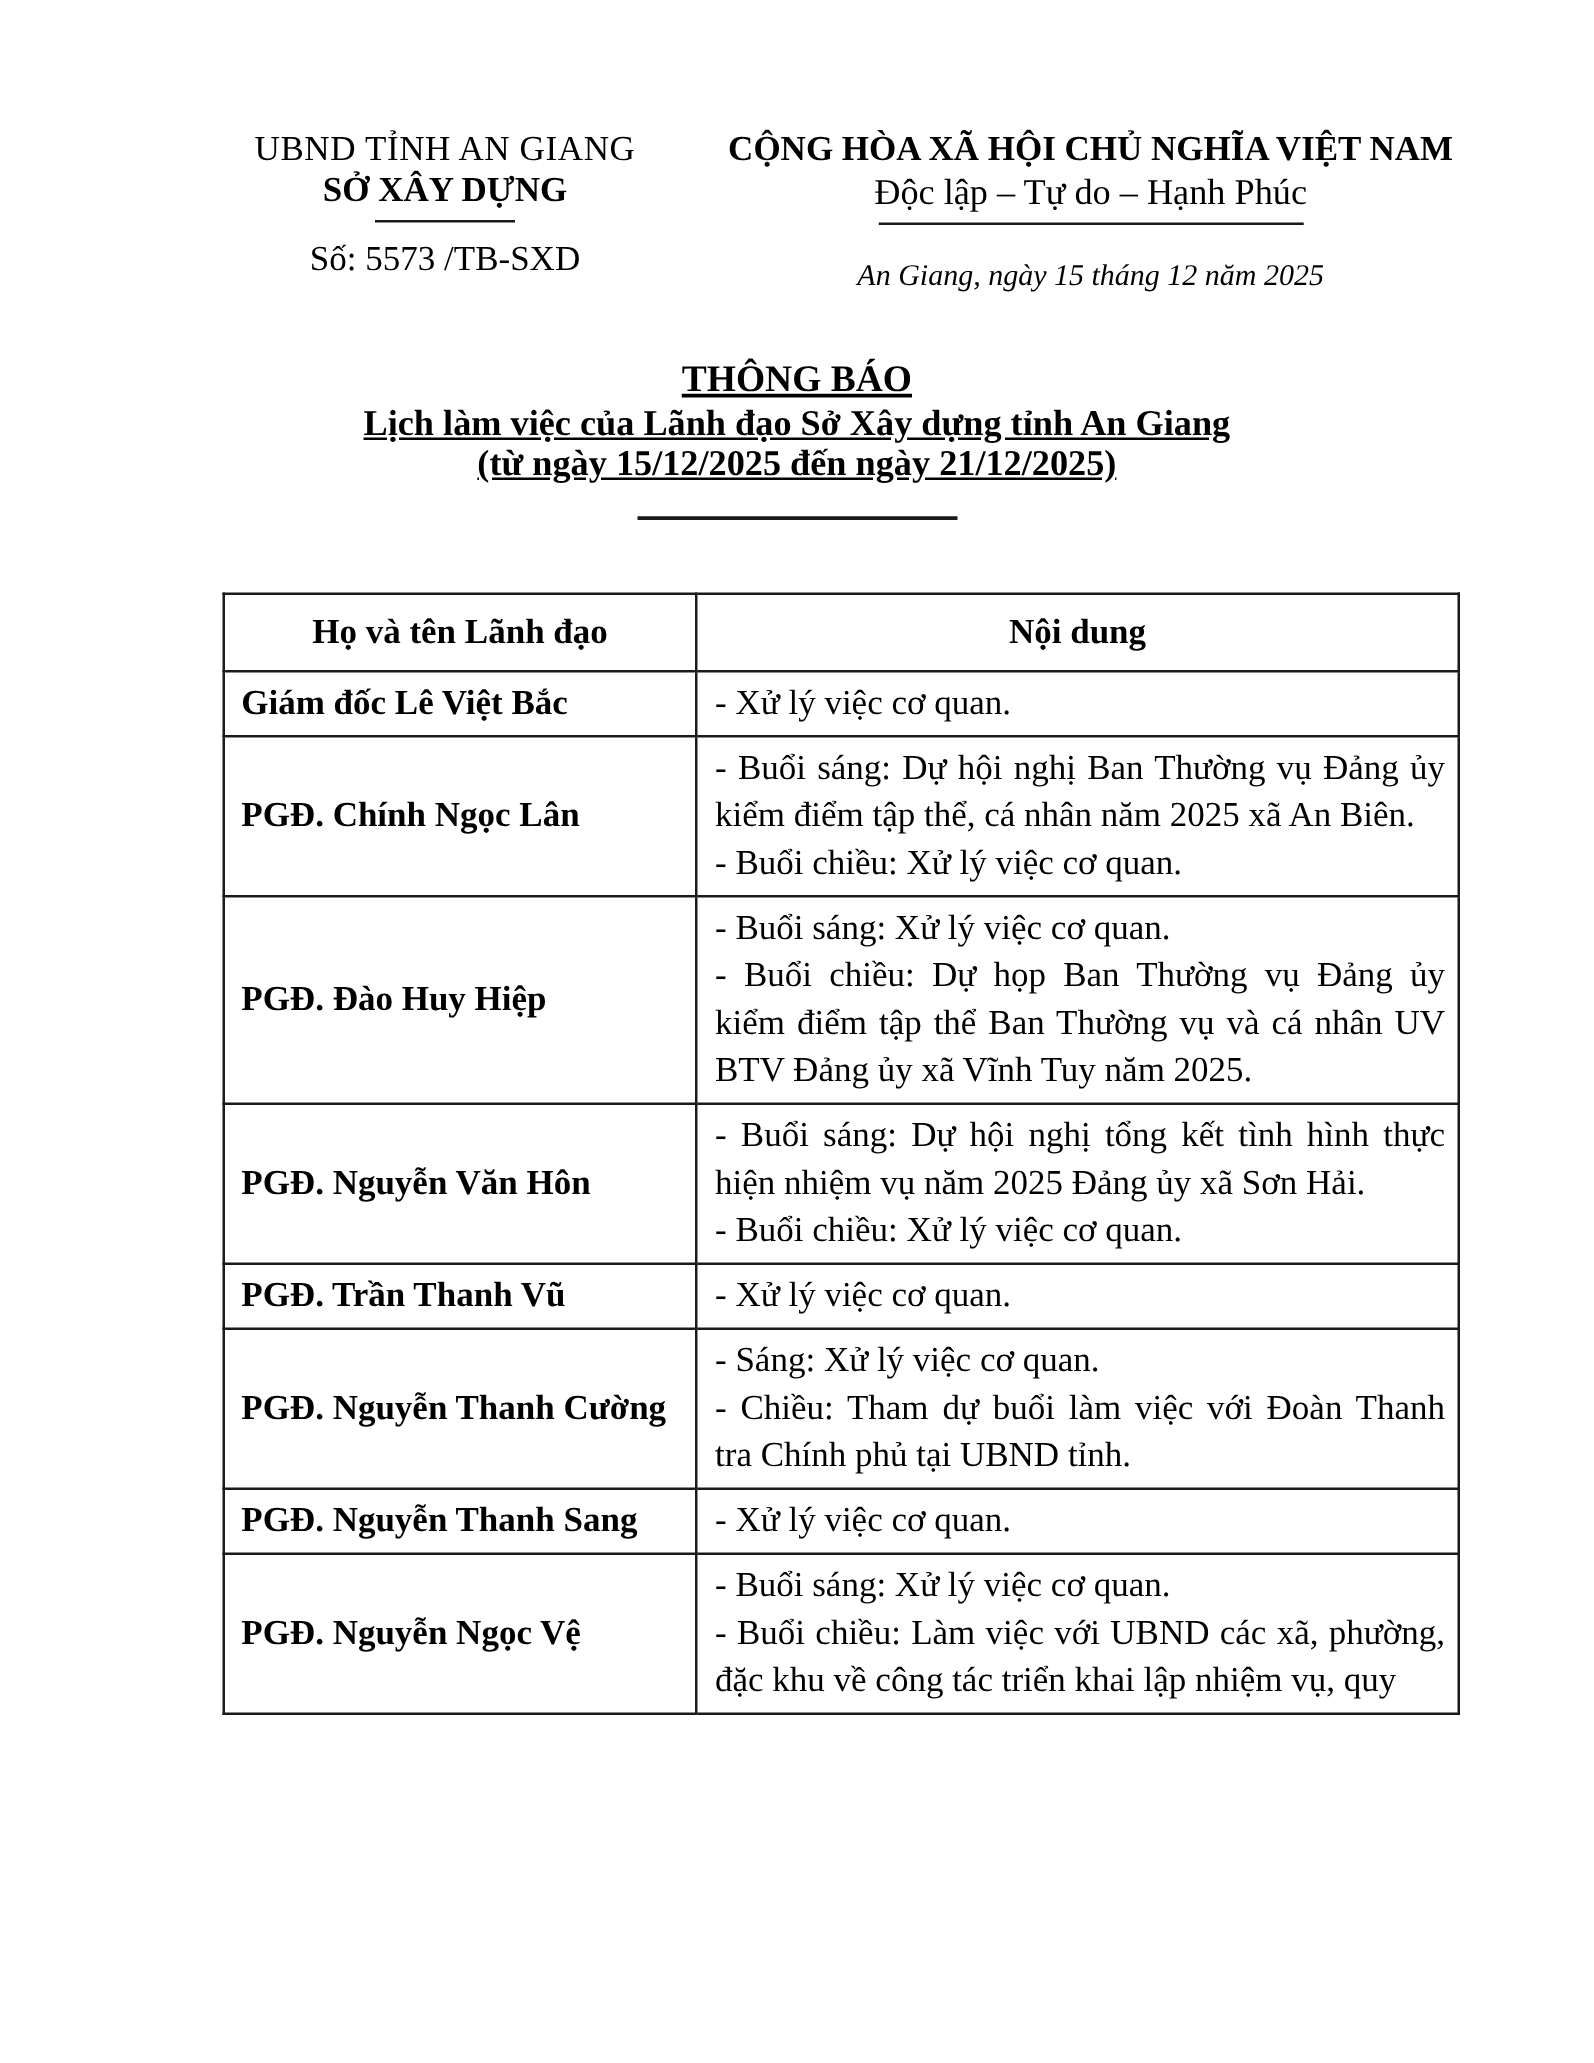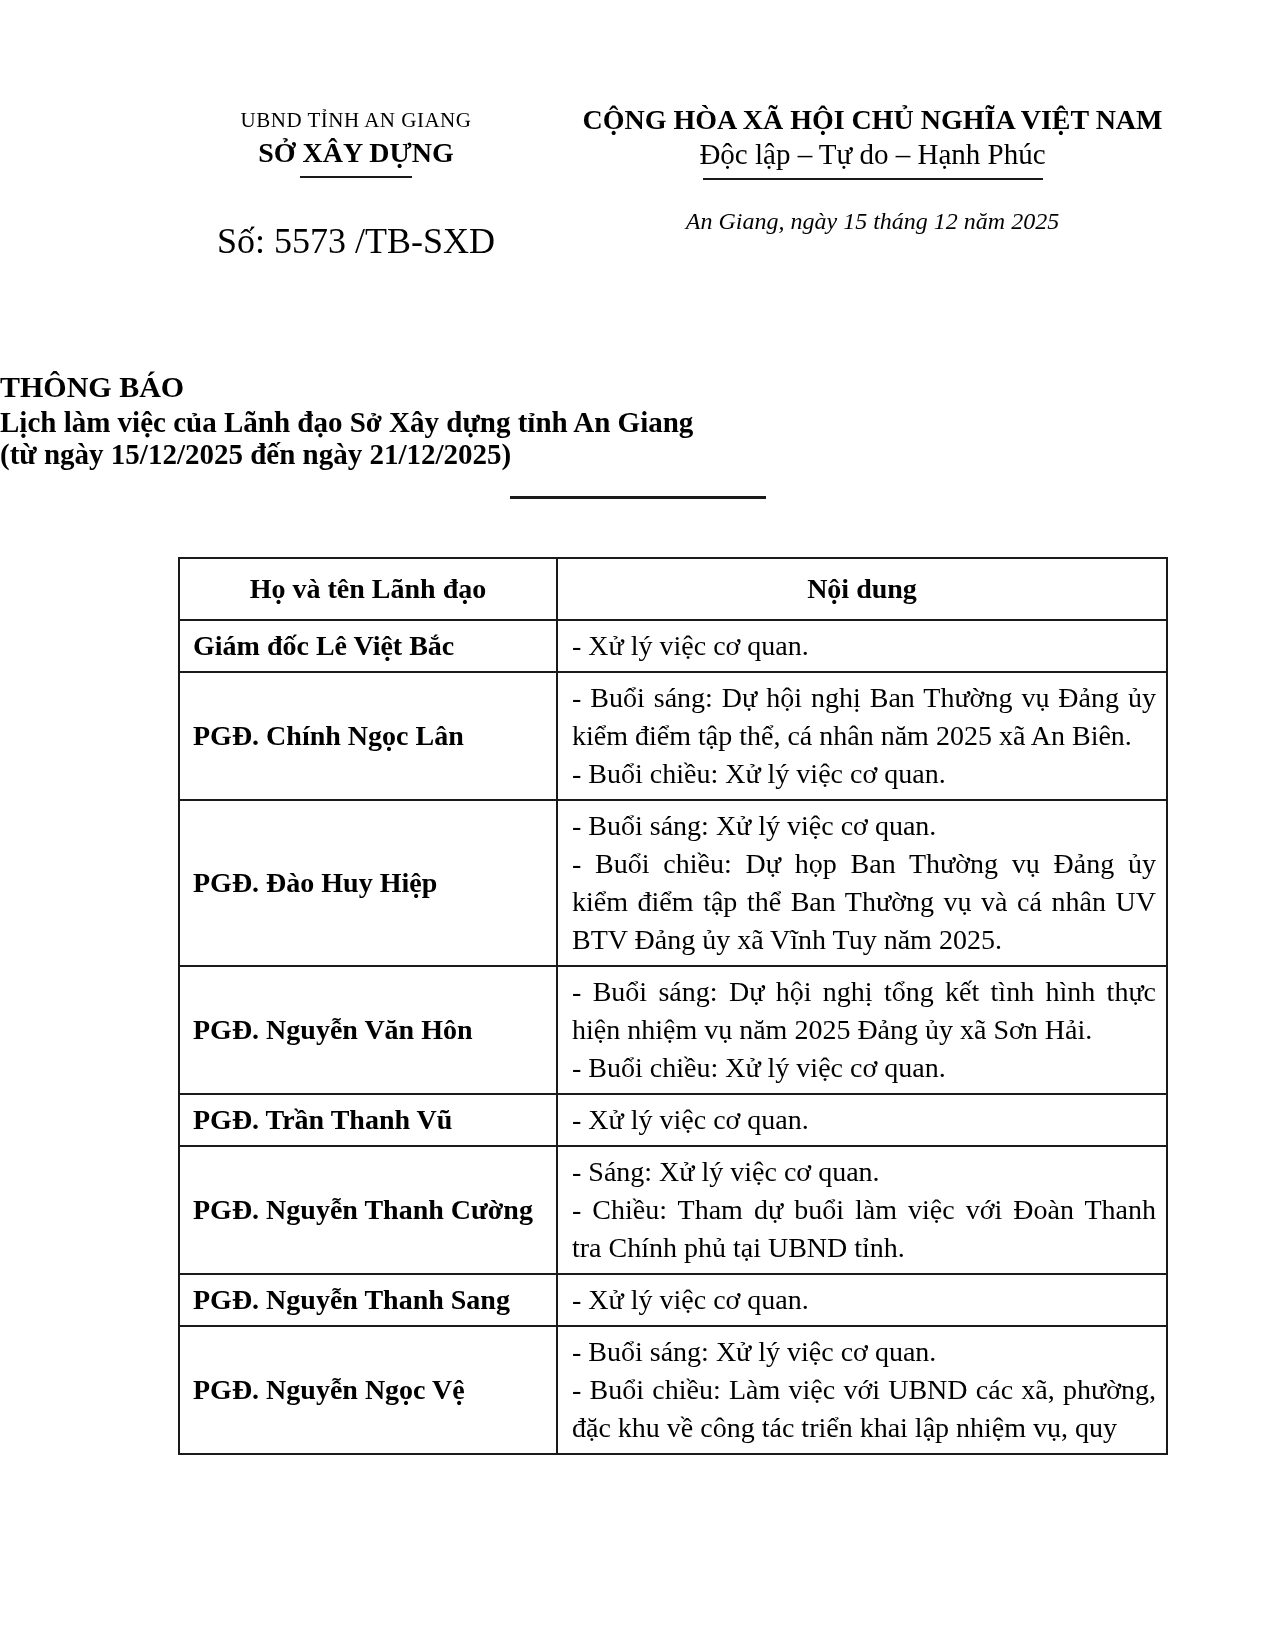--- a/index.html
+++ b/index.html
@@ -22,44 +22,46 @@
   .org-block {
     width: 372px;
     text-align: center;
     flex: 0 0 auto;
   }
   .national-block {
     flex: 1 1 auto;
     text-align: center;
     margin-left: 18px;
   }
-  .org-line1 { font-size: 21px; line-height: 32px; letter-spacing: .5px; }
+  .org-line1 { font-size: 28px; line-height: 32px; letter-spacing: .5px; }
   .org-line2 { font-size: 28px; font-weight: bold; line-height: 34px; }
   .nat-line1 { font-size: 28px; font-weight: bold; line-height: 32px; }
   .nat-line2 { font-size: 29px; font-weight: normal; line-height: 36px; }
   .rule {
     height: 2px;
     background: #1a1a1a;
     border: 0;
     margin: 6px auto 0 auto;
   }
   .rule-org { width: 112px; }
   .rule-nat { width: 340px; }
   .doc-number {
-    font-size: 36px;
-    margin-top: 42px;
+    font-size: 28px;
+    margin-top: 14px;
   }
   .date-line {
     font-size: 24px;
     font-style: italic;
     margin-top: 28px;
   }
   
   .title-block {
-    margin-top: 108px;
+    text-align: center;
+    margin-top: 52px;
+    text-decoration: underline;
   }
   .title-main { font-size: 30px; font-weight: bold; line-height: 34px; }
   .title-sub  { font-size: 29px; font-weight: bold; line-height: 32px; margin-top: 2px; }
   .title-range{ font-size: 29px; font-weight: bold; line-height: 32px; }
   .rule-title { width: 256px; height: 3px; margin-top: 26px; }
   
   table.schedule {
     border-collapse: collapse;
     margin: 58px 0 0 178px;
     width: 988px;

